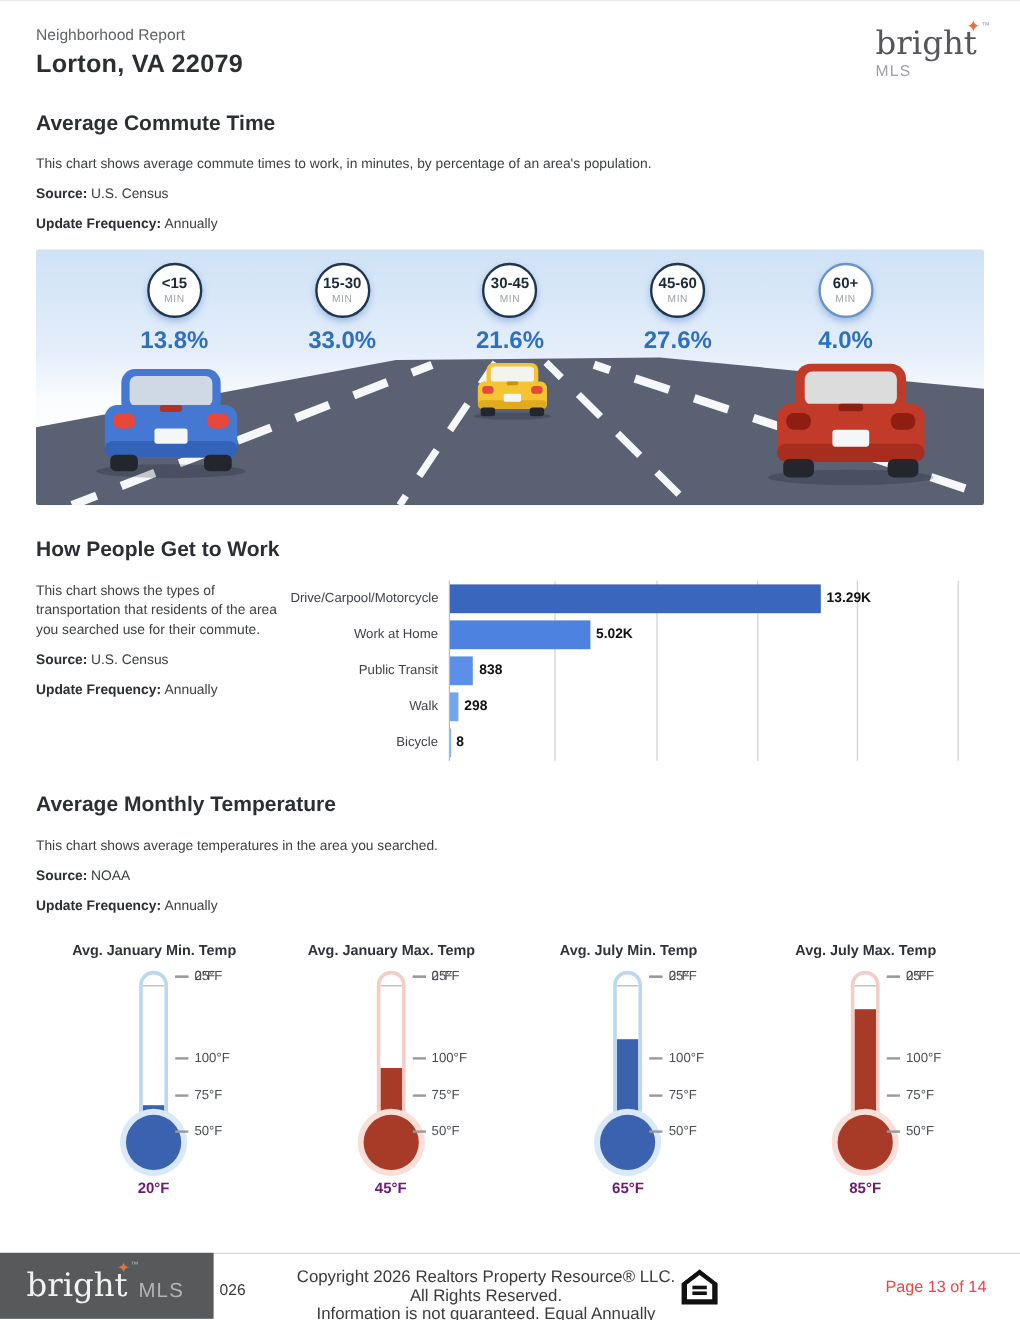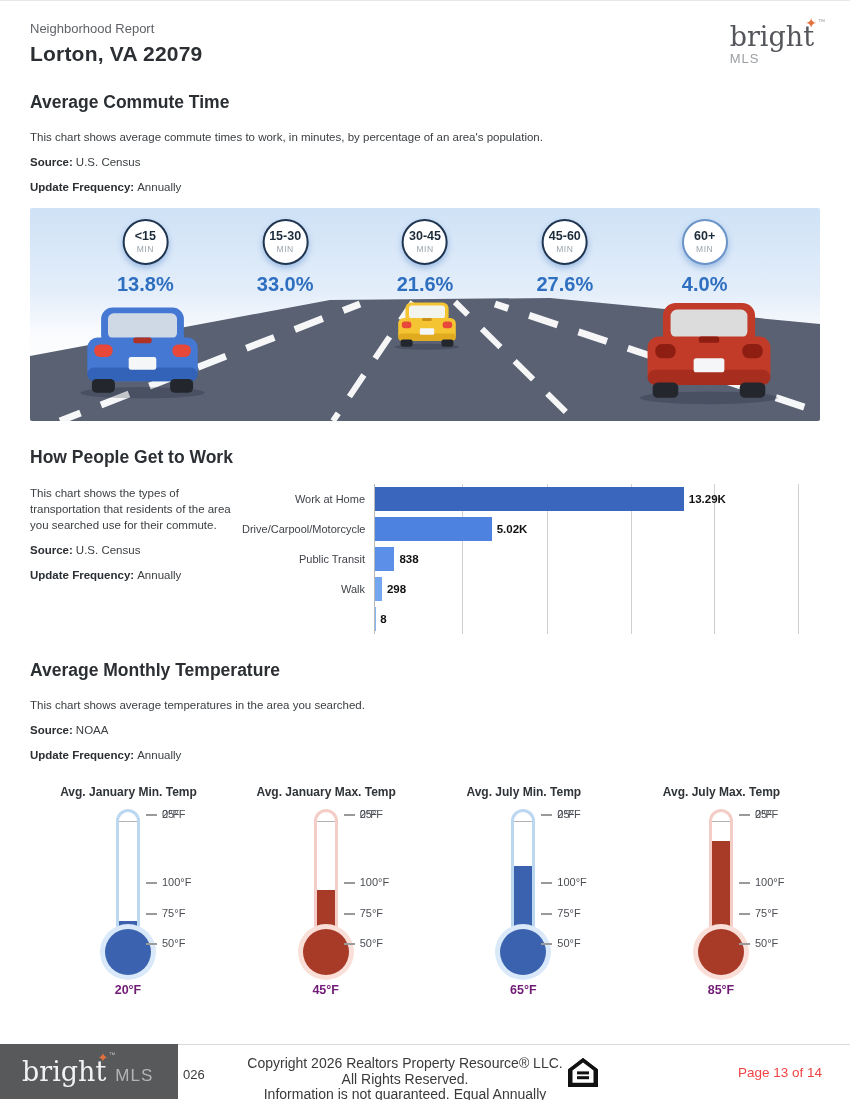--- a/index.html
+++ b/index.html
@@ -203,24 +203,25 @@
   <section>
     <h2>How People Get to Work</h2>
     <div class="gw-row">
       <div class="gw-left">
         <p class="desc">This chart shows the types of transportation that residents of the area you searched use for their commute.</p>
         <p class="meta"><span class="b">Source:</span><span>U.S. Census</span></p>
         <p class="meta"><span class="b">Update Frequency:</span><span>Annually</span></p>
       </div>
       <div class="bc-chart">
         <div class="bc-labels">
+          <div class="bc-label">Drive/Carpool/Motorcycle</div>
           <div class="bc-label">Work at Home</div>
-          <div class="bc-label">Drive/Carpool/Motorcycle</div>
           <div class="bc-label">Public Transit</div>
           <div class="bc-label">Walk</div>
+          <div class="bc-label">Bicycle</div>
         </div>
         <div class="bc-plot">
           <div class="gl"></div>
           <div class="gl"></div>
           <div class="gl"></div>
           <div class="gl"></div>
           <div class="gl"></div>
           <div class="bar-row">
             <div class="bar" style="width: 69.3995%; background: rgb(59, 102, 189);"></div>
             <span class="bc-val">13.29K</span>

